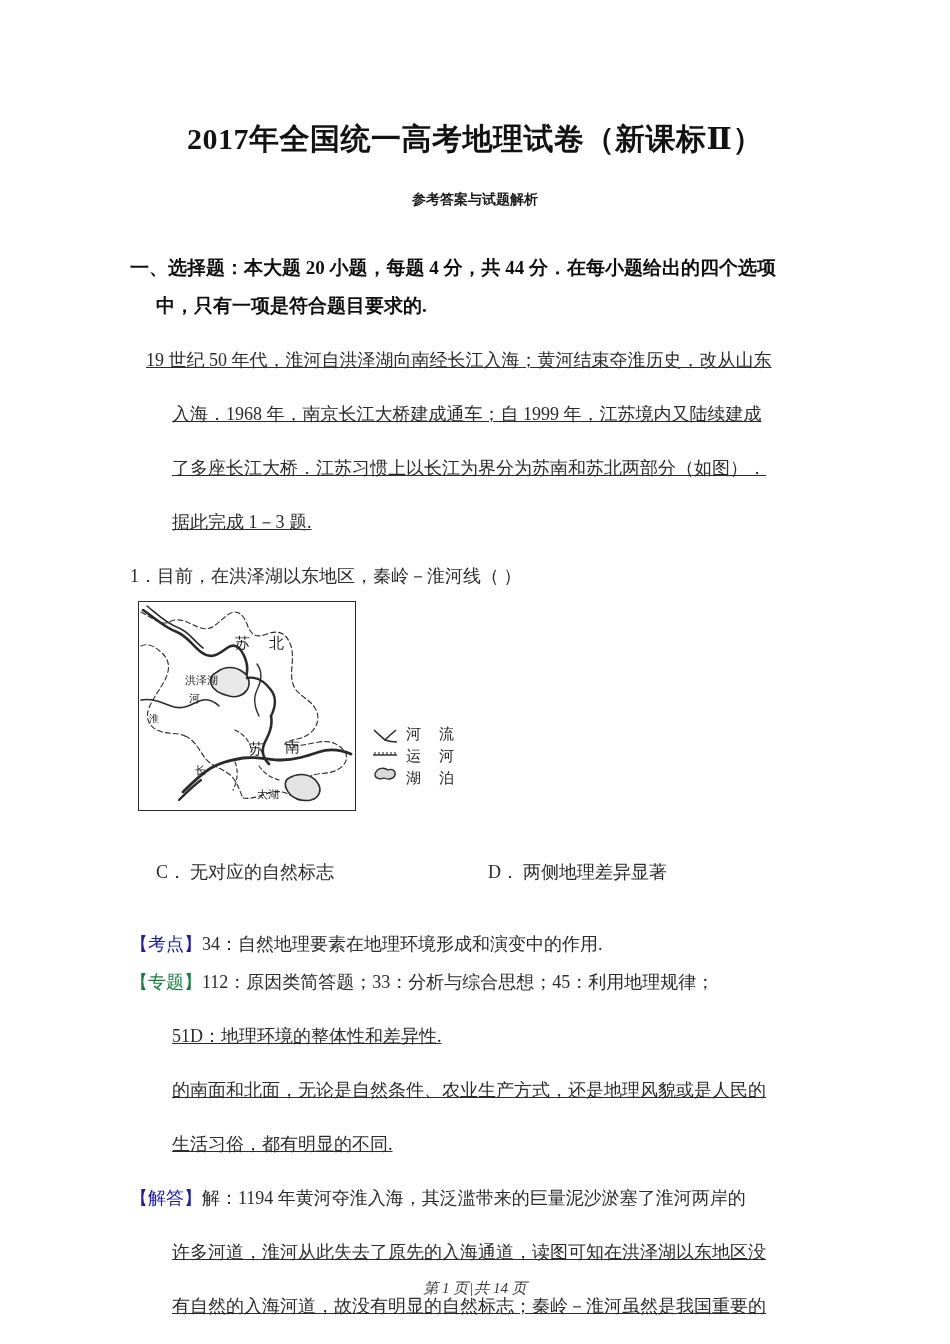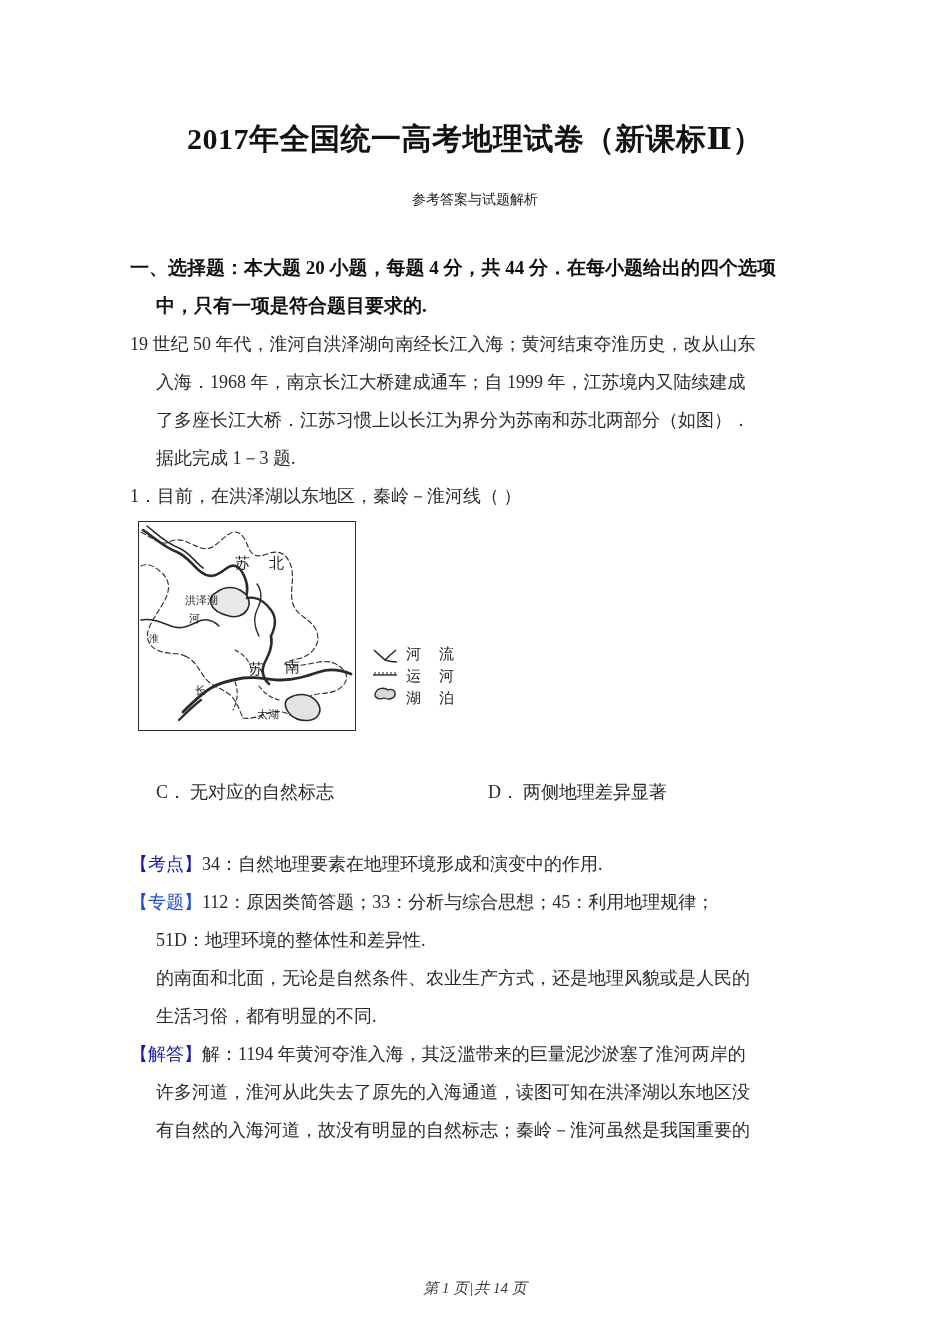--- a/index.html
+++ b/index.html
@@ -30,21 +30,21 @@
     font-weight: bold;
     letter-spacing: 0.5px;
     margin: 0;
     padding-top: 122px;
     line-height: 1.1;
     color: #121212;
   }
   .doc-subtitle {
     text-align: center;
     font-size: 14px;
-    font-weight: normal;
+    font-weight: bold;
     margin: 0;
     padding-top: 36px;
     color: #1a1a1a;
   }
 
   
   .content {
     margin: 0 auto;
     width: 690px;
     padding-top: 40px;
@@ -60,24 +60,25 @@
     color: #0f0f0f;
   }
   .section-heading .cont {
     display: block;
     padding-left: 26px;
   }
 
   .para {
     font-size: 18px;
     line-height: 38px;
-    margin: 0;
+    margin: 16px;
     text-align: justify;
     text-justify: inter-ideograph;
     color: #2b2b2b;
+    text-decoration: underline;
   }
   .para.body-indent {
     padding-left: 26px;
   }
 
   .q-line {
     font-size: 18px;
     line-height: 38px;
     margin: 0;
     padding-left: 26px;
@@ -297,21 +298,21 @@
       </div>
     </div>
 
     <div class="analysis">
 
       <p class="ana-block">
         <span class="tag" style="color: rgb(26, 26, 173);">【考点】</span><span>34：自然地理要素在地理环境形成和演变中的作用.</span>
       </p>
 
       <p class="ana-block">
-        <span class="tag" style="color: #1d4ed8;">【专题】</span><span>112：原因类简答题；33：分析与综合思想；45：利用地理规律；</span>
+        <span class="tag" style="color: #15803d;">【专题】</span><span>112：原因类简答题；33：分析与综合思想；45：利用地理规律；</span>
       </p>
       <p class="para body-indent">51D：地理环境的整体性和差异性.</p>
 
       <p class="para body-indent">的南面和北面，无论是自然条件、农业生产方式，还是地理风貌或是人民的</p>
       <p class="para body-indent">生活习俗，都有明显的不同.</p>
 
       <p class="ana-block">
         <span class="tag" style="color: rgb(26, 26, 173);">【解答】</span><span>解：1194 年黄河夺淮入海，其泛滥带来的巨量泥沙淤塞了淮河两岸的</span>
       </p>
       <p class="para body-indent">许多河道，淮河从此失去了原先的入海通道，读图可知在洪泽湖以东地区没</p>

